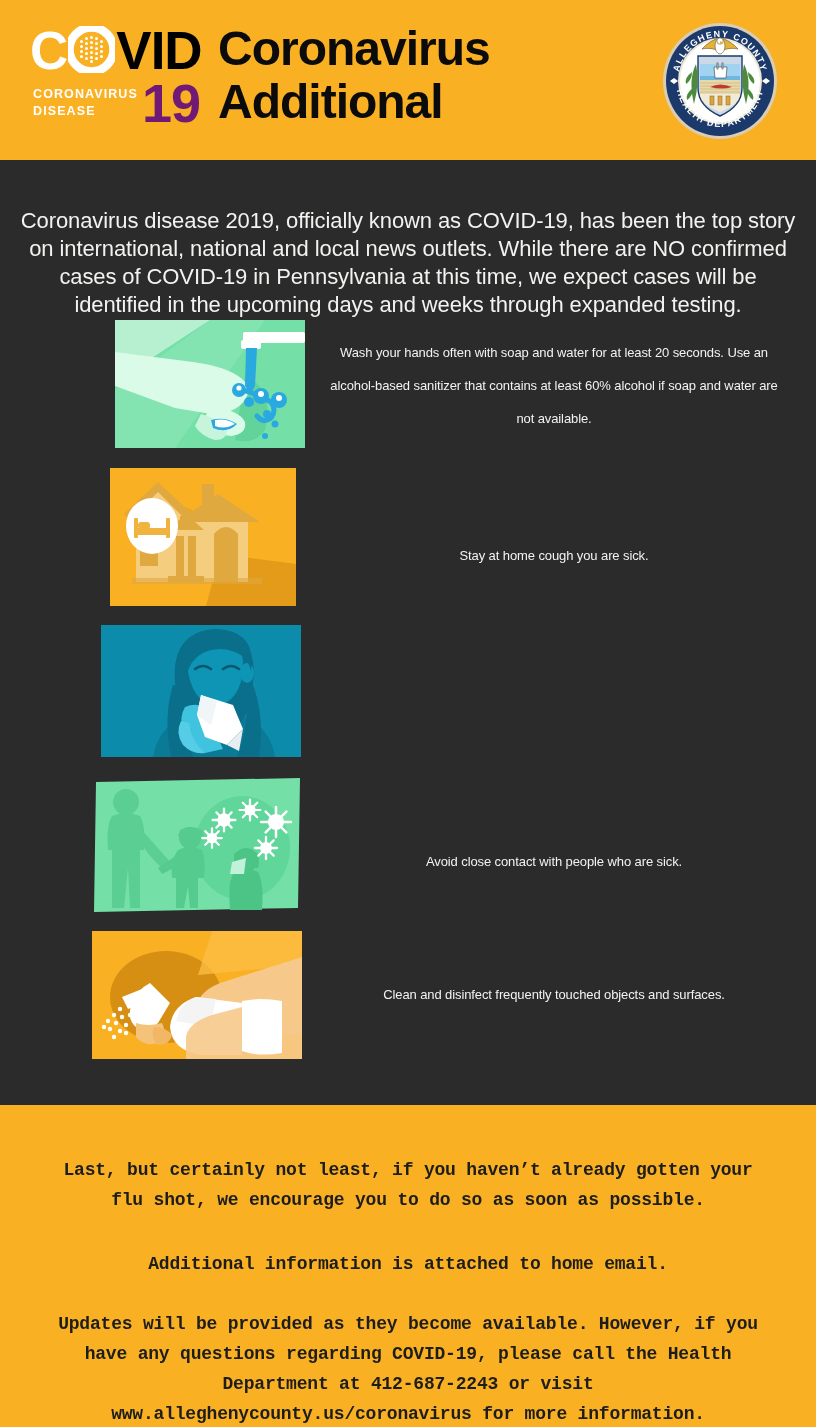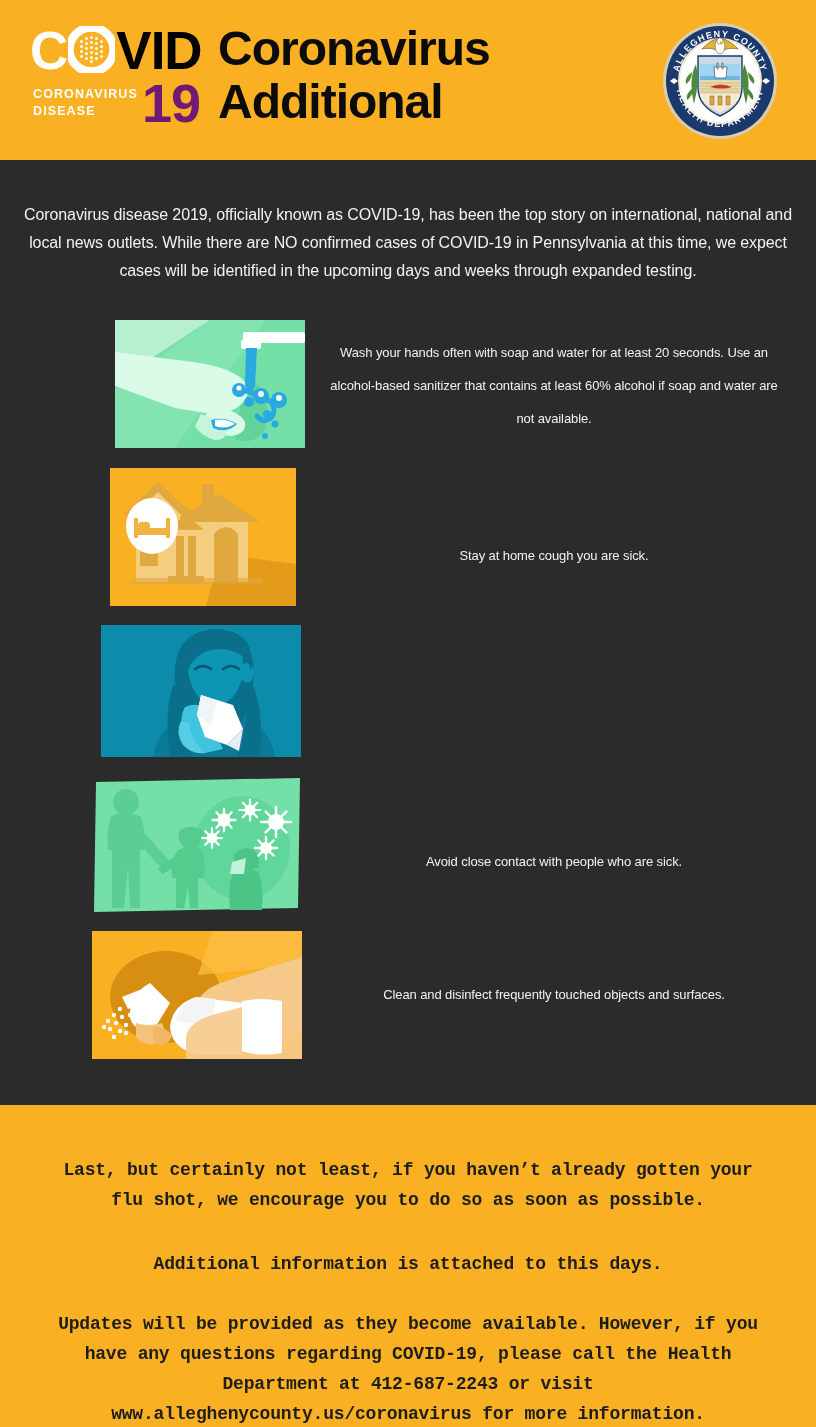--- a/index.html
+++ b/index.html
@@ -118,21 +118,21 @@
   .seal svg { display: block; }
 
   
   .intro {
     position: absolute;
     left: 18px;
     top: 185px;
     width: 780px;
     text-align: center;
     color: #f2f2f0;
-    font-size: 16px;
+    font-size: 22px;
     line-height: 28px;
     font-family: "Liberation Sans Narrow", "Liberation Sans", sans-serif;
     font-stretch: condensed;
     letter-spacing: -0.1px;
   }
 
   
   .tips {
     position: absolute;
     left: 0;
@@ -580,17 +580,17 @@
           <path d="M150 70 Q168 66 190 70 L190 122 Q166 126 150 120 Z" fill="#ffffff"></path>
         </svg>
       </div>
       <p class="tip-text">Clean and disinfect frequently touched objects and surfaces.</p>
     </div>
 
   </div>
 
   <div class="footer-band">
     <p class="footer-block footer-flu">Last, but certainly not least, if you haven’t already gotten your flu shot, we encourage you to do so as soon as possible.</p>
-    <p class="footer-block footer-attach">Additional information is attached to this days.</p>
+    <p class="footer-block footer-attach">Additional information is attached to home email.</p>
     <p class="footer-block footer-updates">Updates will be provided as they become available. However, if you have any questions regarding COVID-19, please call the Health Department at 412-687-2243 or visit www.alleghenycounty.us/coronavirus for more information.</p>
   </div>
 
 </div>
 
 </body></html>

